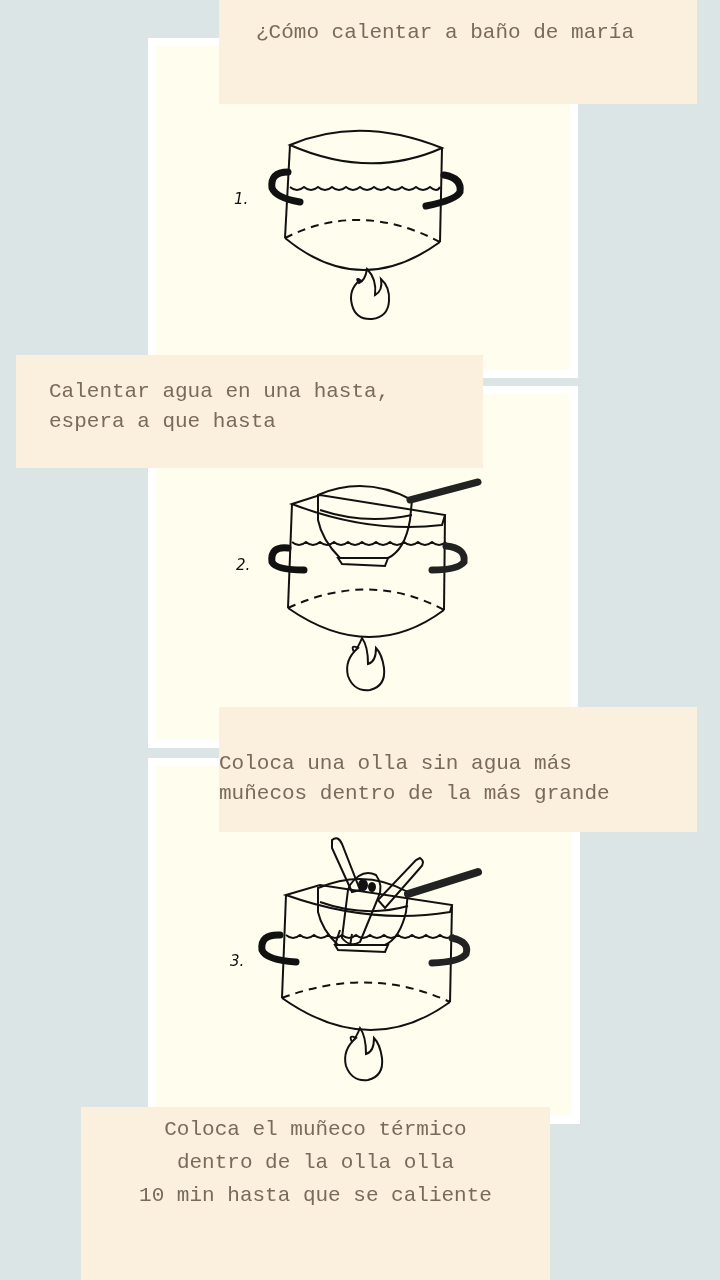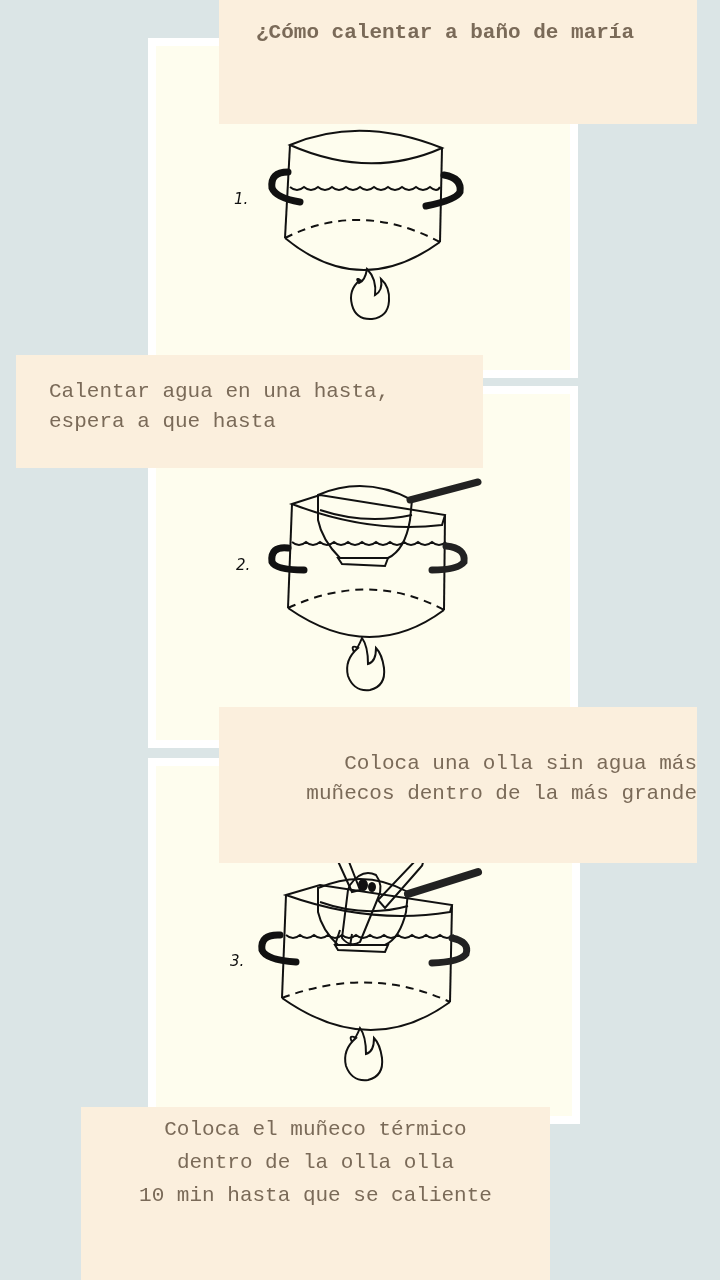--- a/index.html
+++ b/index.html
@@ -85,30 +85,30 @@
       <ellipse cx="152" cy="57" rx="3" ry="4" fill="#111"></ellipse>
       <path d="M120 100 L115 115 M132 104 L130 116"></path>
       <path d="M136 208 q-14 12 -10 28 q6 16 22 14 q16 -4 14 -22 q-2 -14 -8 -20 q0 14 -8 16 q0 -18 -6 -26 q-4 10 -8 14 q-4 -8 4 -4 Z"></path>
     </g>
     <path d="M188 64 L258 42" stroke="#222" stroke-width="8" stroke-linecap="round"></path>
     <path d="M60 105 Q40 104 42 120 Q46 130 76 132" fill="none" stroke="#111" stroke-width="7" stroke-linecap="round"></path>
     <path d="M232 108 Q250 112 246 124 Q240 132 212 133" fill="none" stroke="#222" stroke-width="7" stroke-linecap="round"></path>
   </svg>
 </div>
 
-<div class="label" style="left:219px; top:0; width:478px; height:124px; padding:18px 0 16px 37px;font-weight:bold;">
+<div class="label" style="left:219px; top:0; width:478px; height:104px; padding:18px 0 16px 37px;">
   <span>¿Cómo calentar a baño de maría</span>
 </div>
 
 <div class="label" style="left:16px; top:355px; width:467px; height:113px; padding:22px 0 0 33px;">
   <span>Calentar agua en una hasta,</span>
   <span>espera a que hasta</span>
 </div>
 
-<div class="label" style="left:219px; top:707px; width:478px; height:156px; padding:42px 0 0 0; text-align:right;">
+<div class="label" style="left:219px; top:707px; width:478px; height:125px; padding:42px 0 0 0; text-align:left;">
   <span>Coloca una olla sin agua más</span>
   <span>muñecos dentro de la más grande</span>
 </div>
 
 <div class="label" style="left:81px; top:1107px; width:469px; height:173px; padding:6px 0 0 0; text-align:center; line-height:33px;">
   <span>Coloca el muñeco térmico</span>
   <span>dentro de la olla olla</span>
   <span>10 min hasta que se caliente</span>
 </div>
 

